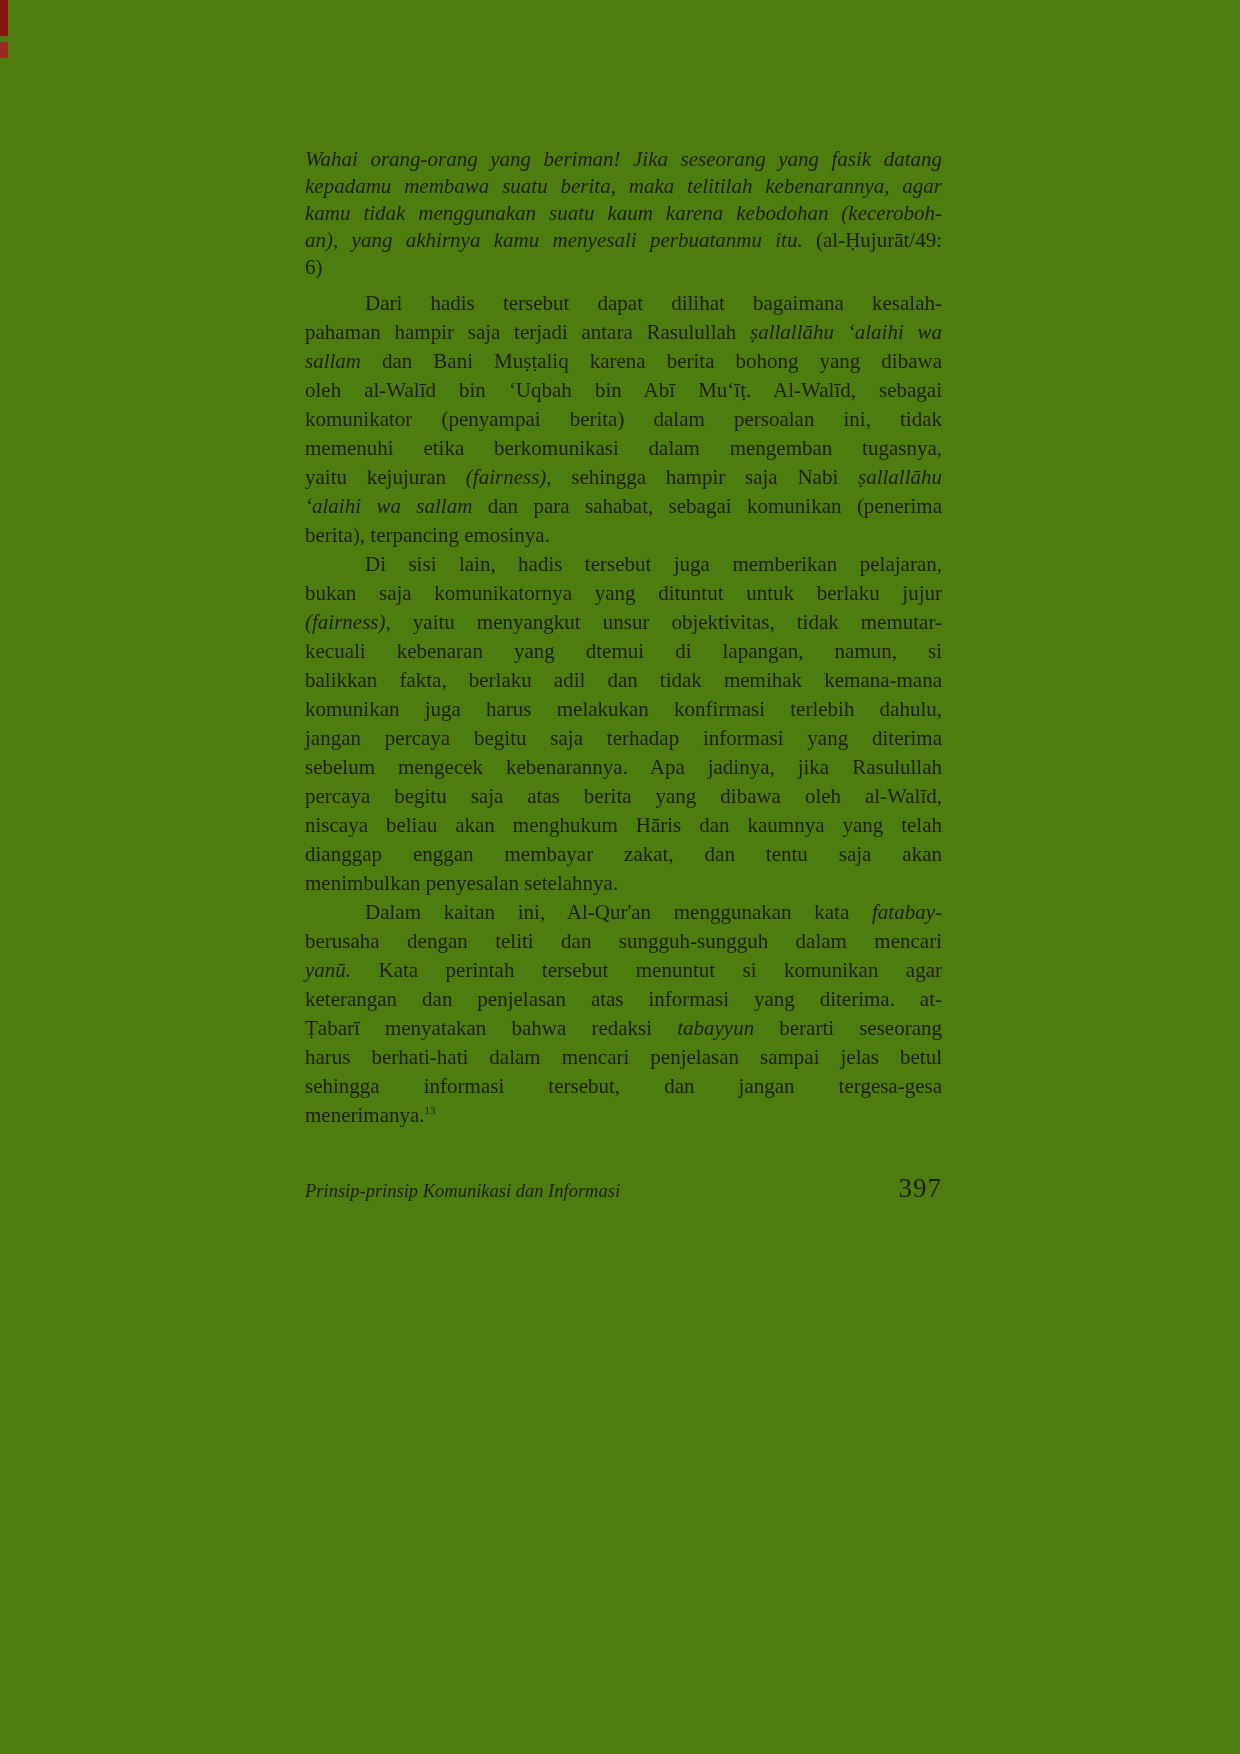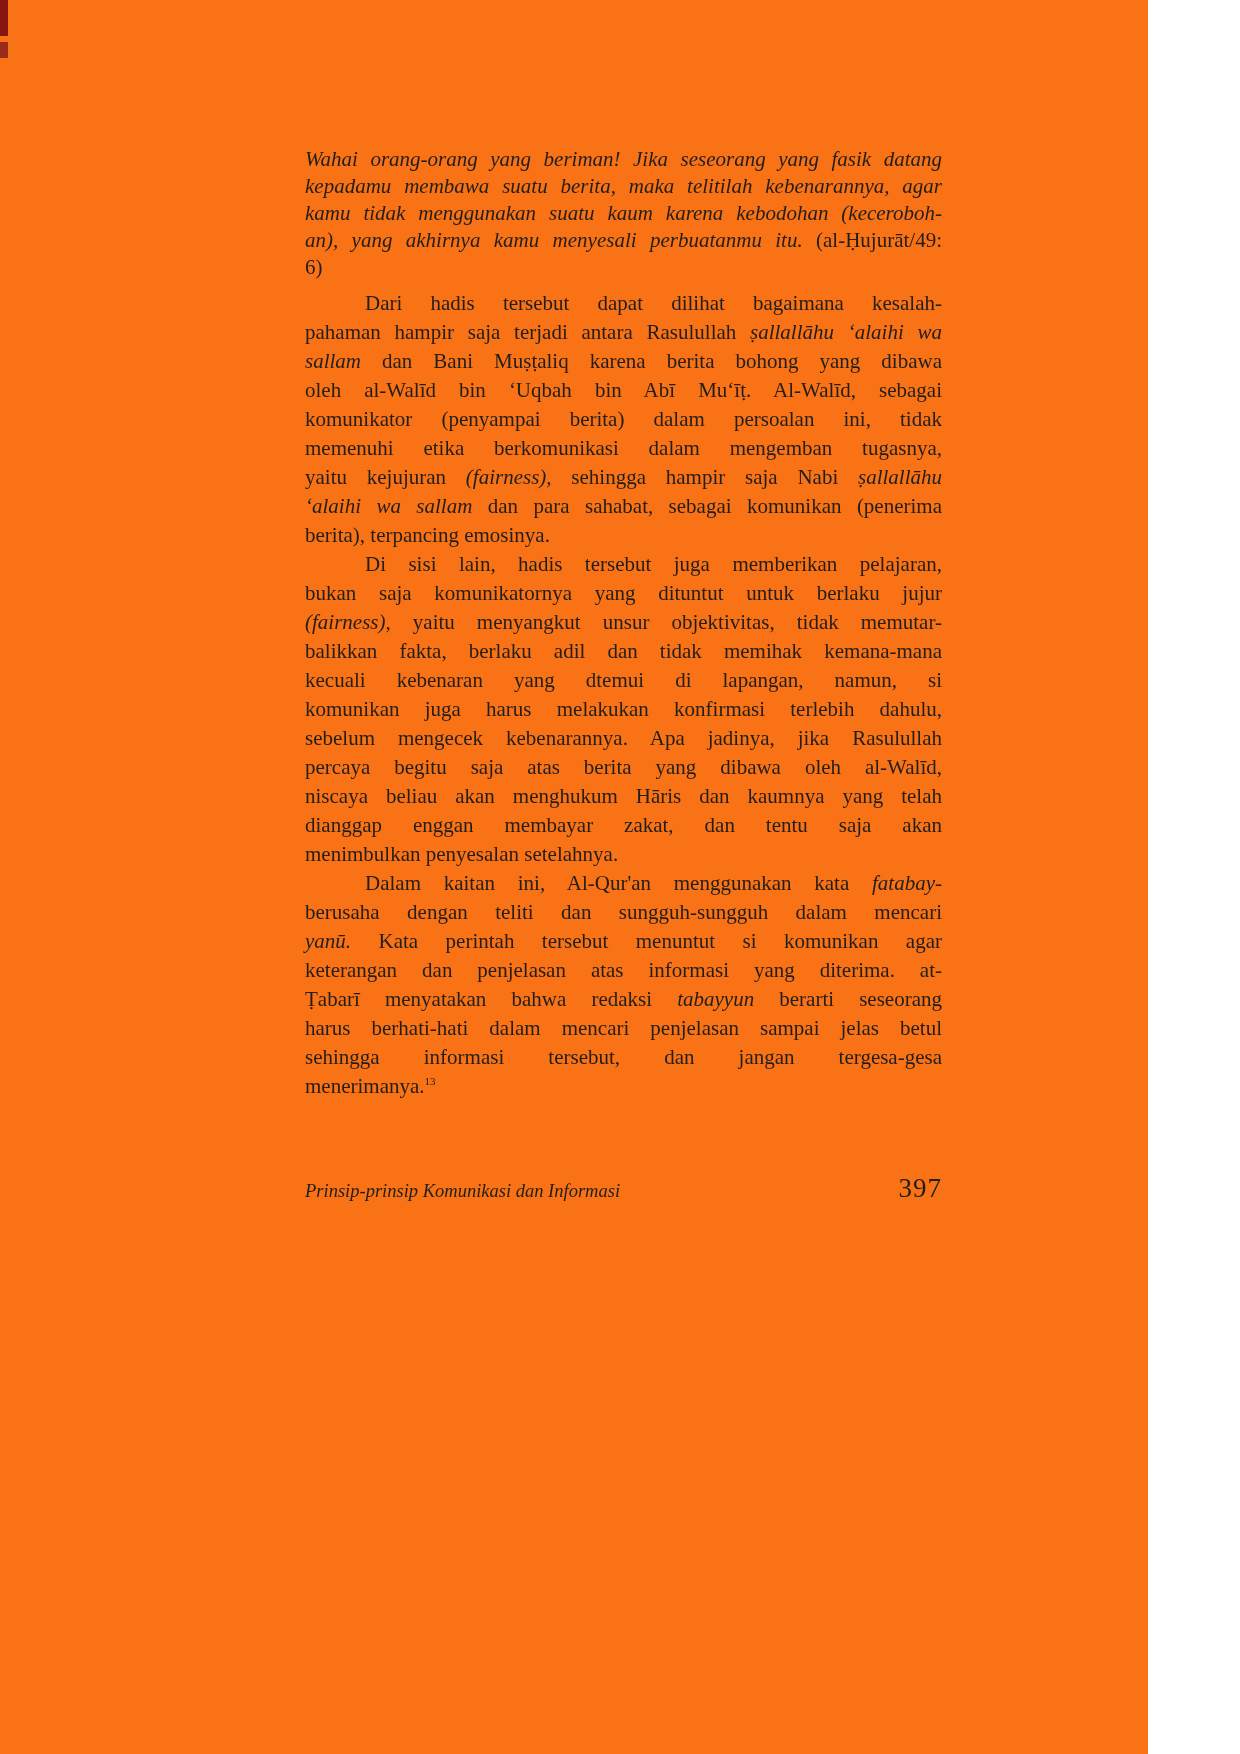--- a/index.html
+++ b/index.html
@@ -1,19 +1,19 @@
 <!DOCTYPE html>
 <html><head>
 <meta charset="utf-8">
 <style>
   html, body { margin:0; padding:0; }
   .page {
     position:relative;
-    width:1148px; height:1754px;
-    background:#f97316;
+    width:1240px; height:1754px;
+    background:#4d7c0f;
     color:#221e1b;
     font-family:"Liberation Serif", serif;
     overflow:hidden;
   }
   .scan-artifact {
     position:absolute; left:0; top:0; width:8px; height:58px;
     background:linear-gradient(#87170e 0 36px, rgba(135,23,14,0) 36px 42px, #9a2a1a 42px 100%);
   }
   .text-column {
     position:absolute; left:305px; top:146px; width:637px;
@@ -60,23 +60,24 @@
           <div class="line"><span class="run">komunikator (penyampai berita) dalam persoalan ini, tidak</span></div>
           <div class="line"><span class="run">memenuhi etika berkomunikasi dalam mengemban tugasnya,</span></div>
           <div class="line"><span class="run">yaitu kejujuran </span><span class="run i">(fairness),</span><span class="run"> sehingga hampir saja Nabi </span><span class="run i">ṣallallāhu</span></div>
           <div class="line"><span class="run i">‘alaihi wa sallam</span><span class="run"> dan para sahabat, sebagai komunikan (penerima</span></div>
           <div class="line last"><span class="run">berita), terpancing emosinya.</span></div>
         </div>
         <div class="block paragraph">
           <div class="line indent"><span class="run">Di sisi lain, hadis tersebut juga memberikan pelajaran,</span></div>
           <div class="line"><span class="run">bukan saja komunikatornya yang dituntut untuk berlaku jujur</span></div>
           <div class="line"><span class="run i">(fairness),</span><span class="run"> yaitu menyangkut unsur objektivitas, tidak memutar-</span></div>
+          <div class="line"><span class="run">kecuali kebenaran yang dtemui di lapangan, namun, si</span></div>
           <div class="line"><span class="run">balikkan fakta, berlaku adil dan tidak memihak kemana-mana</span></div>
-          <div class="line"><span class="run">kecuali kebenaran yang dtemui di lapangan, namun, si</span></div>
           <div class="line"><span class="run">komunikan juga harus melakukan konfirmasi terlebih dahulu,</span></div>
+          <div class="line"><span class="run">jangan percaya begitu saja terhadap informasi yang diterima</span></div>
           <div class="line"><span class="run">sebelum mengecek kebenarannya. Apa jadinya, jika Rasulullah</span></div>
           <div class="line"><span class="run">percaya begitu saja atas berita yang dibawa oleh al-Walīd,</span></div>
           <div class="line"><span class="run">niscaya beliau akan menghukum Hāris dan kaumnya yang telah</span></div>
           <div class="line"><span class="run">dianggap enggan membayar zakat, dan tentu saja akan</span></div>
           <div class="line last"><span class="run">menimbulkan penyesalan setelahnya.</span></div>
         </div>
         <div class="block paragraph">
           <div class="line indent"><span class="run">Dalam kaitan ini, Al-Qur'an menggunakan kata </span><span class="run i">fatabay-</span></div>
           <div class="line"><span class="run">berusaha dengan teliti dan sungguh-sungguh dalam mencari</span></div>
           <div class="line"><span class="run i">yanū.</span><span class="run"> Kata perintah tersebut menuntut si komunikan agar</span></div>

